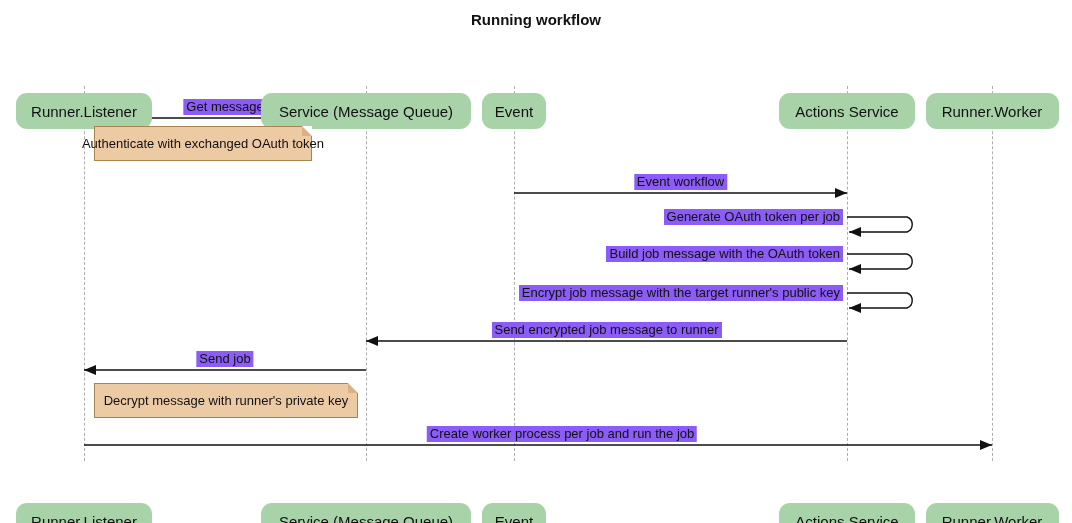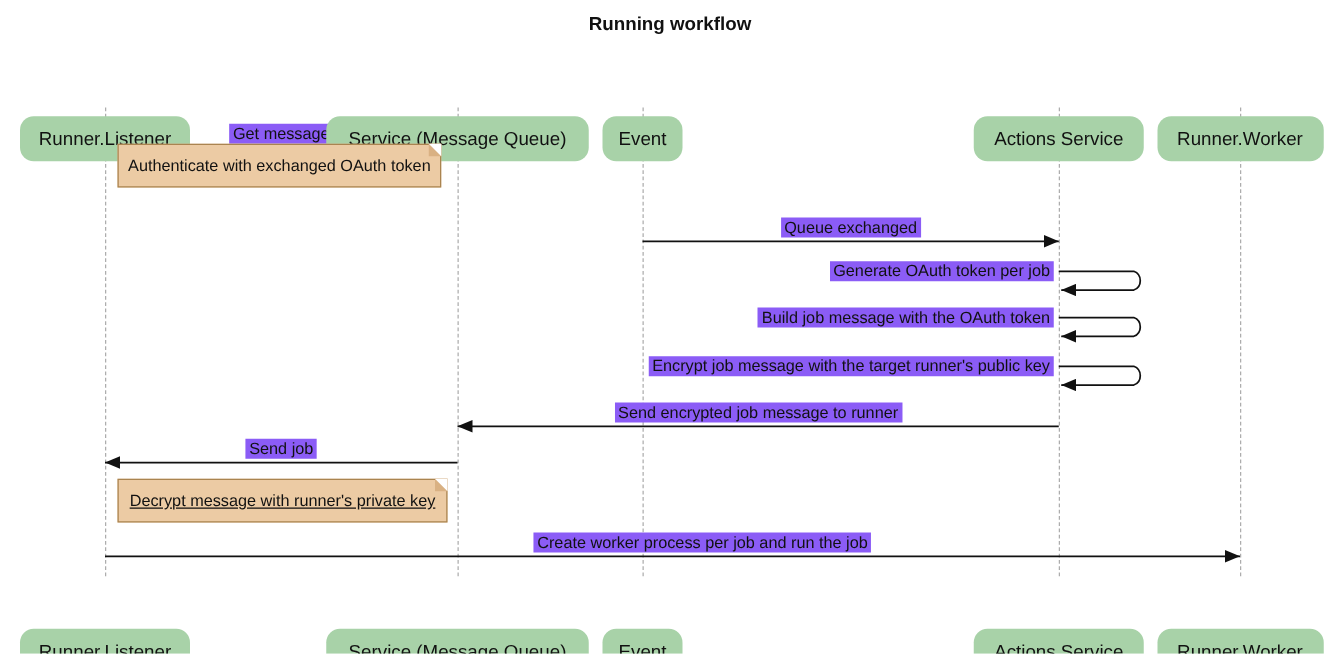--- a/index.html
+++ b/index.html
@@ -79,22 +79,22 @@
     <div class="participant" style="left: 16px; top: 460px; width: 136px; background: rgb(168, 210, 168);">Runner.Listener</div>
     <div class="participant" style="left: 261px; top: 50px; width: 210px; background: rgb(168, 210, 168);">Service (Message Queue)</div>
     <div class="participant" style="left: 261px; top: 460px; width: 210px; background: rgb(168, 210, 168);">Service (Message Queue)</div>
     <div class="participant" style="left: 482px; top: 50px; width: 64px; background: rgb(168, 210, 168);">Event</div>
     <div class="participant" style="left: 482px; top: 460px; width: 64px; background: rgb(168, 210, 168);">Event</div>
     <div class="participant" style="left: 779px; top: 50px; width: 136px; background: rgb(168, 210, 168);">Actions Service</div>
     <div class="participant" style="left: 779px; top: 460px; width: 136px; background: rgb(168, 210, 168);">Actions Service</div>
     <div class="participant" style="left: 925.5px; top: 50px; width: 133px; background: rgb(168, 210, 168);">Runner.Worker</div>
     <div class="participant" style="left: 925.5px; top: 460px; width: 133px; background: rgb(168, 210, 168);">Runner.Worker</div>
     <div class="msg-label center" style="left: 225px; top: 99px;">Get message</div>
-    <div class="note" style="left: 94px; top: 115px; width: 259px; height: 35px;">Authenticate with exchanged OAuth token</div>
-    <div class="msg-label center" style="left: 680.5px; top: 174px;">Queue exchanged</div>
+    <div class="note" style="left: 94px; top: 126px; width: 218px; height: 35px;">Authenticate with exchanged OAuth token</div>
+    <div class="msg-label center" style="left: 680.5px; top: 174px;">Event workflow</div>
     <div class="msg-label" style="right: 229px; top: 209px; margin-left: 39px;">Generate OAuth token per job</div>
     <div class="msg-label" style="right: 229px; top: 285px;">Encrypt job message with the target runner's public key</div>
     <div class="msg-label" style="right: 229px; top: 246px;">Build job message with the OAuth token</div>
     <div class="msg-label center" style="left: 606.5px; top: 322px;">Send encrypted job message to runner</div>
     <div class="msg-label center" style="left: 225px; top: 351px;">Send job</div>
-    <div class="note" style="left: 94px; top: 383px; width: 264px; height: 35px; text-decoration: underline;">Decrypt message with runner's private key</div>
+    <div class="note" style="left: 94px; top: 383px; width: 264px; height: 35px;">Decrypt message with runner's private key</div>
     <div class="msg-label center" style="left: 562px; top: 426px;">Create worker process per job and run the job</div>
   </div>
 
 </body></html>

